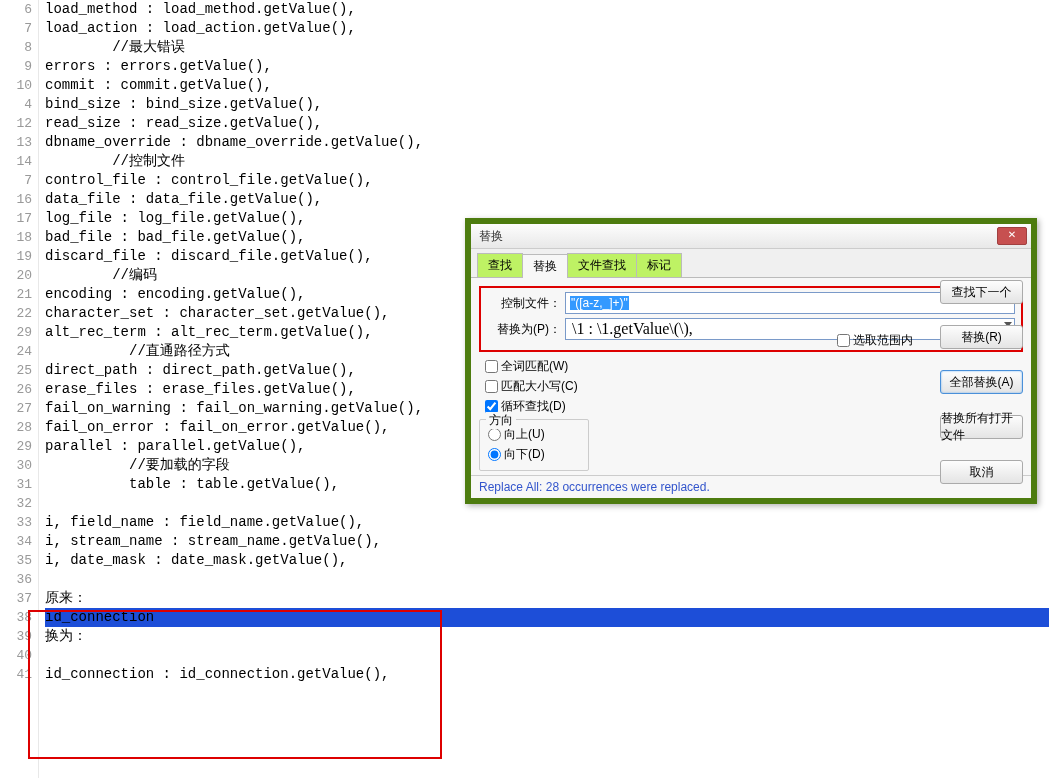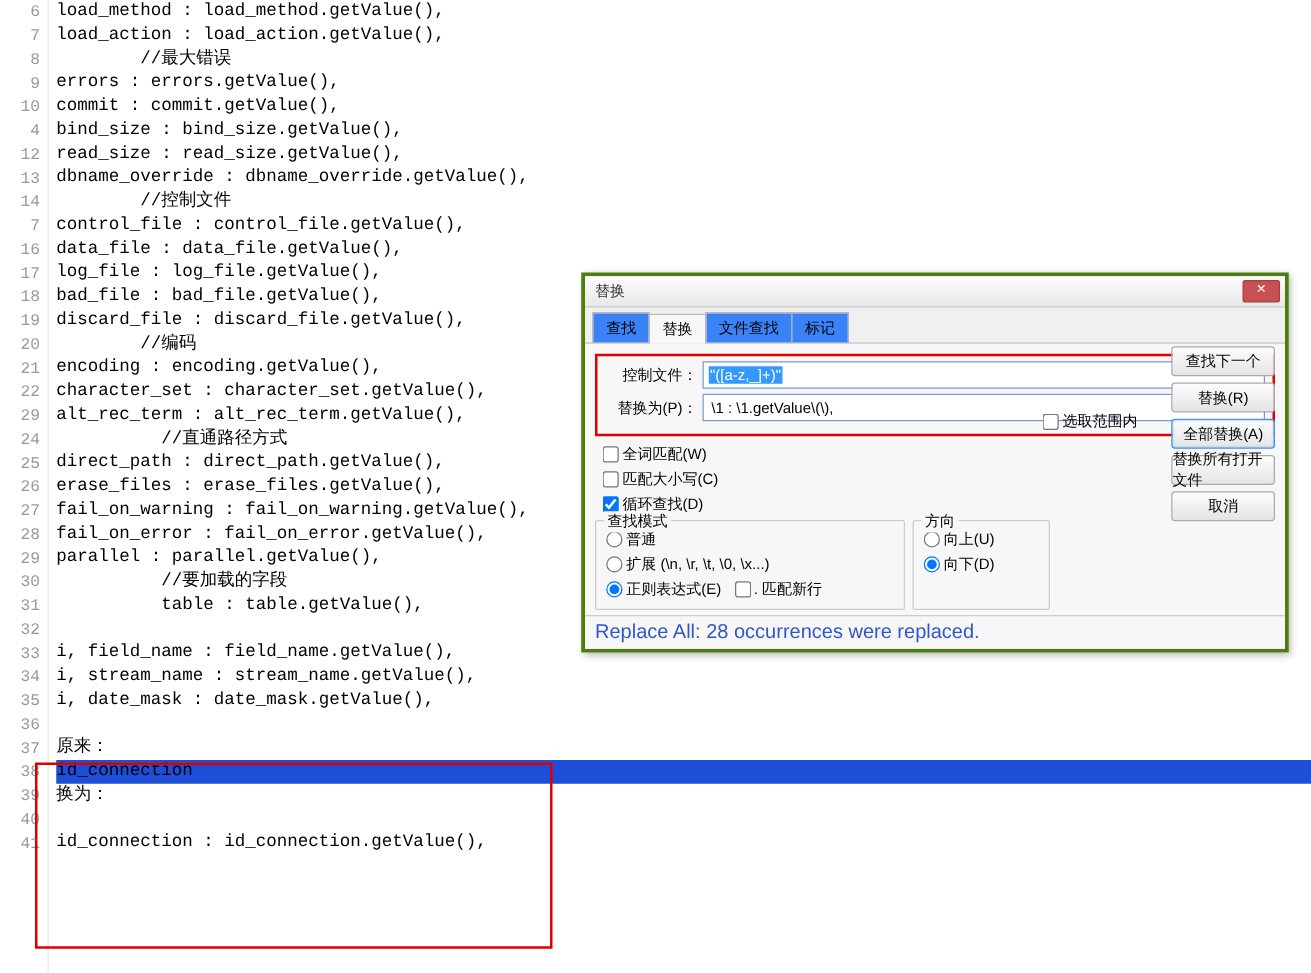--- a/index.html
+++ b/index.html
@@ -3,53 +3,53 @@
 <meta charset="utf-8">
 <style>
 body{margin:0;font-family:Consolas,"Courier New",monospace;font-size:14px;background:#fff;color:#000;position:relative;width:1049px;height:778px;overflow:hidden}
 .editor{display:flex;height:100%}
 .gutter{width:32px;background:#fff;text-align:right;padding-right:6px;color:#999;font-size:13px;line-height:19px;user-select:none;border-right:1px solid #e8e8e8}
 .code{flex:1;padding-left:6px;line-height:19px;font-size:14px;white-space:pre}
 .code-line{height:19px}
 .hl{background:#1d4ed8}
 .redbox{position:absolute;left:28px;top:610px;width:410px;height:145px;border:2px solid #d00;pointer-events:none}
 
-.dlg{position:absolute;left:465px;top:218px;width:560px;background:#f0f0f0;border:3px solid #4d7c0f;box-shadow:2px 2px 6px rgba(0,0,0,.3);font-family:"Microsoft YaHei","SimSun",sans-serif;font-size:12px}
+.dlg{position:absolute;left:465px;top:218px;width:560px;background:#f0f0f0;border:6px solid #4d7c0f;box-shadow:2px 2px 6px rgba(0,0,0,.3);font-family:"Microsoft YaHei","SimSun",sans-serif;font-size:12px}
 .titlebar{height:24px;background:linear-gradient(#fdfdfd,#e8e8e8);border-bottom:1px solid #ccc;display:flex;align-items:center;padding:0 4px 0 8px}
 .titlebar-title{flex:1;color:#333}
 .closebtn{width:28px;height:16px;background:#c75050;border:1px solid #a04040;color:#fff;font-size:10px;text-align:center;line-height:14px;cursor:pointer;border-radius:2px}
 .tabs{display:flex;padding:4px 6px 0 6px;border-bottom:1px solid #bbb;gap:0}
-.tab{padding:3px 10px;border:1px solid #bbb;border-bottom:none;background:#3b82f6;margin-right:-1px;cursor:pointer;font-size:12px}
+.tab{padding:3px 10px;border:1px solid #bbb;border-bottom:none;background:#bef264;margin-right:-1px;cursor:pointer;font-size:12px}
 .tab.active{background:#f7f7f7;position:relative;top:1px}
 .body{padding:8px 8px 4px 8px;background:#f7f7f7}
 .searchbox{border:2px solid #d00;padding:4px 6px 6px 6px;margin-bottom:6px}
 .row{display:flex;align-items:center;margin-bottom:4px}
 .lbl{width:74px;text-align:right;margin-right:4px}
 .combo{flex:1;height:20px;border:1px solid #7a9ac9;background:#fff;display:flex;align-items:center;padding:0 4px;position:relative}
-.combo input{border:none;outline:none;flex:1;font-size:12px;font-family:Liberation Sans, sans-serif}
+.combo input{border:none;outline:none;flex:1;font-size:16px;font-family:Liberation Serif, serif}
 .combo .sel{background:#3399ff;color:#fff;padding:0 1px}
 .combo-arrow{position:absolute;right:2px;top:3px;width:0;height:0;border-left:4px solid transparent;border-right:4px solid transparent;border-top:5px solid #555}
-.btns{position:absolute;right:8px;top:56px;width:83px;display:flex;flex-direction:column;gap:5px}
+.btns{position:absolute;right:8px;top:56px;width:83px;display:flex;flex-direction:column;gap:21px}
 .btn{height:22px;border:1px solid #aaa;background:linear-gradient(#fdfdfd,#e4e4e4);border-radius:3px;font-size:12px;cursor:pointer;display:flex;align-items:center;justify-content:center}
 .btn.blue{border:1px solid #4a90d9;box-shadow:0 0 2px #6ab0f3 inset}
 .opts{margin-top:0;margin-left:6px}
 .chk{display:flex;align-items:center;margin-bottom:3px;gap:3px}
 .chk input{margin:0}
 .groups{display:flex;gap:6px;margin-top:4px}
 .grp{border:1px solid #ccc;border-radius:2px;padding:6px 8px 4px 8px;position:relative}
 .grp-title{position:absolute;top:-8px;left:6px;background:#f7f7f7;padding:0 3px;font-size:12px}
 .grp1{width:230px}
 .grp2{width:92px}
 .grp3{width:148px}
 .radio{display:flex;align-items:center;gap:3px;margin-bottom:3px;font-size:12px}
 .radio input{margin:0}
 .inline-chk{display:inline-flex;align-items:center;gap:2px;margin-left:8px}
 .slider{width:80px;height:3px;background:#ccc;margin:6px 0 2px 14px;position:relative}
 .slider-thumb{position:absolute;left:0;top:-4px;width:8px;height:12px;background:#eee;border:1px solid #888}
-.status{border-top:1px solid #ccc;padding:4px 8px;color:#3355cc;font-size:16px;background:#f7f7f7}
+.status{border-top:1px solid #ccc;padding:4px 8px;color:#3355cc;font-size:12px;background:#f7f7f7}
 .rightcol{position:absolute;right:118px;top:108px;font-size:12px}
 </style>
 </head>
 <body>
 
 <div class="editor">
   <div class="gutter" id="gutter">
       <div>6</div>
       <div>7</div>
       <div>8</div>
@@ -137,39 +137,20 @@
           <input type="checkbox" style="">
           <span>匹配大小写(C)</span>
         </label>
       <label class="chk">
           <input type="checkbox" checked="" style="">
           <span>循环查找(D)</span>
         </label>
     </div>
 
     <div class="groups">
-      <div class="grp grp1">
-        <span class="grp-title">查找模式</span>
-        <label class="radio">
-            <input type="radio" name="mode" style="">
-            <span>普通</span>
-          </label>
-        <label class="radio">
-            <input type="radio" name="mode" style="">
-            <span>扩展 (\n, \r, \t, \0, \x...)</span>
-          </label>
-        <label class="radio">
-            <input type="radio" name="mode" checked="" style="">
-            <span>正则表达式(E)</span>
-          <span class="inline-chk">
-              <input type="checkbox" style="">
-              <span>. 匹配新行</span>
-            </span>
-        </label>
-      </div>
       <div class="grp grp2">
         <span class="grp-title">方向</span>
         <label class="radio">
             <input type="radio" name="dir" style="">
             <span>向上(U)</span>
           </label>
         <label class="radio">
             <input type="radio" name="dir" checked="" style="">
             <span>向下(D)</span>
           </label>

